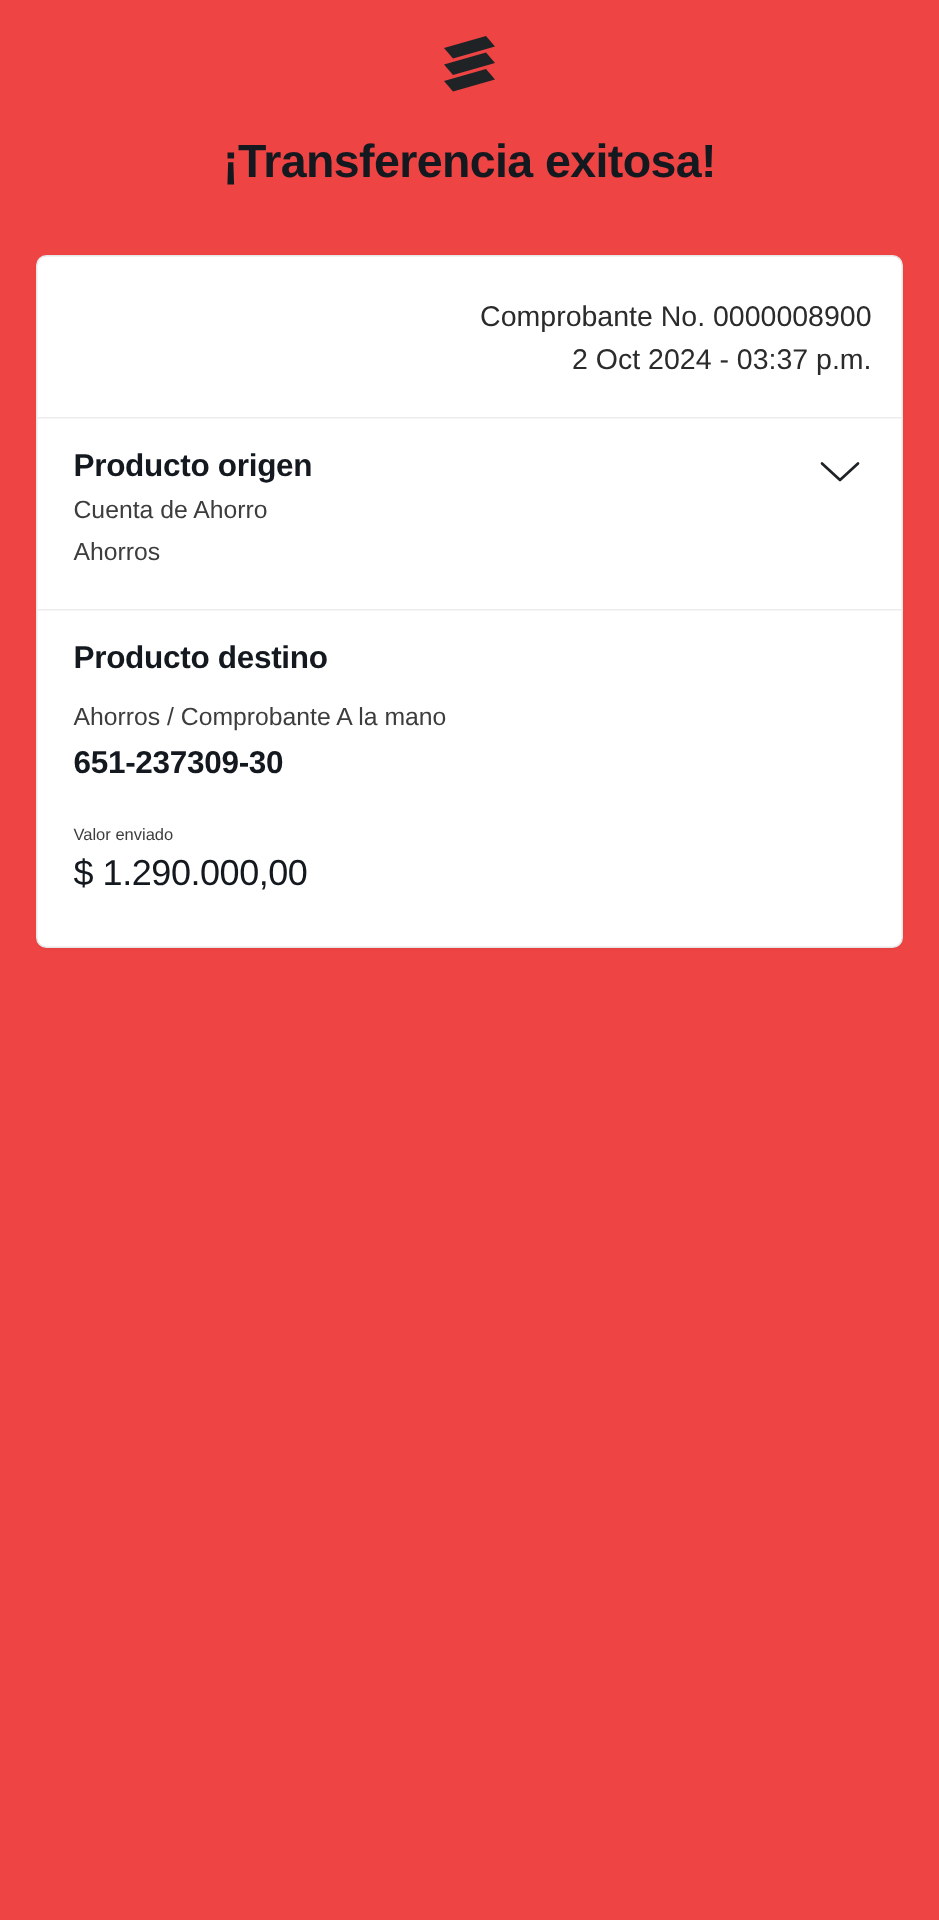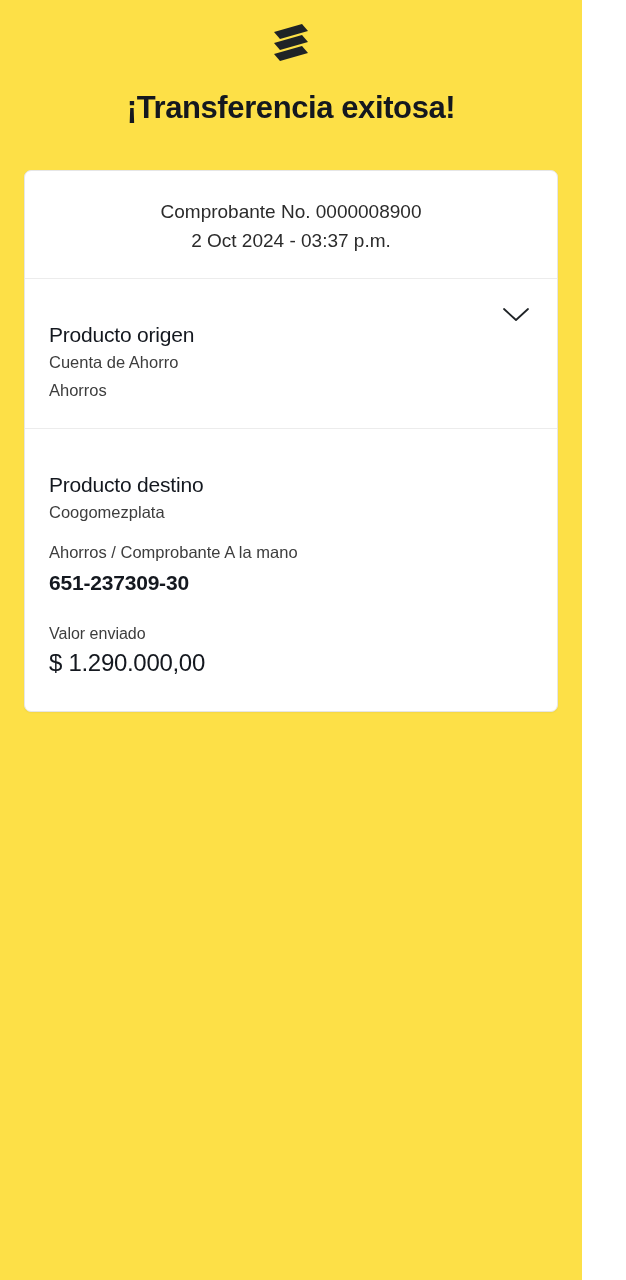--- a/index.html
+++ b/index.html
@@ -5,23 +5,23 @@
   * { box-sizing: border-box; margin: 0; padding: 0; }
   html, body {
     width: 626px;
     height: 1280px;
     background: #ffffff;
     font-family: "Liberation Sans", sans-serif;
     color: #1f1f1f;
     -webkit-font-smoothing: antialiased;
   }
   .screen {
-    width: 582px;
+    width: 626px;
     min-height: 1280px;
-    background: #fde047;
+    background: #ef4444;
     position: relative;
     overflow: hidden;
   }
   
   .logo-wrap {
     width: 100%;
     display: flex;
     justify-content: center;
     padding-top: 22px;
   }
@@ -52,40 +52,40 @@
   .receipt-head {
     text-align: center;
     padding: 26px 20px 22px 20px;
     border-bottom: 1px solid #ececec;
   }
   .receipt-line {
     font-size: 19px;
     color: #2b2b2b;
     line-height: 1.55;
     font-weight: normal;
+    text-align: right;
   }
   .section-origin {
     border-bottom: 1px solid #ececec;
     padding: 20px 24px 24px 24px;
     position: relative;
   }
   .section-dest {
     padding: 20px 24px 34px 24px;
   }
   .row-head {
     display: flex;
     align-items: flex-start;
     justify-content: space-between;
   }
   .sec-title {
     font-size: 21px;
-    font-weight: normal;
+    font-weight: bold;
     color: #14181f;
     letter-spacing: -0.2px;
-    margin-top: 24px;
   }
   .chev {
     width: 34px;
     height: 22px;
     flex: 0 0 auto;
     margin-top: 4px;
     cursor: pointer;
   }
   .small-text {
     font-size: 16.5px;
@@ -96,21 +96,21 @@
   .strong-value {
     font-size: 21px;
     font-weight: bold;
     color: #14181f;
     margin-top: 6px;
     letter-spacing: -0.2px;
   }
   .gap-top { margin-top: 14px; }
   .sec-title-dest { margin-bottom: 2px; }
   .label-amount {
-    font-size: 16px;
+    font-size: 11px;
     color: #3d3d3d;
     margin-top: 30px;
   }
   .amount {
     font-size: 24px;
     font-weight: normal;
     color: #14181f;
     margin-top: 6px;
     letter-spacing: -0.3px;
   }
@@ -145,21 +145,20 @@
         <svg class="chev" viewBox="0 0 34 22" aria-hidden="true">
           <path d="M5 6 L17 17 L29 6" fill="none" stroke="#1f2326" stroke-width="1.8" stroke-linecap="round" stroke-linejoin="round"></path>
         </svg>
       </div>
       <div class="small-text">Cuenta de Ahorro</div>
       <div class="small-text">Ahorros</div>
     </div>
 
     <div class="section-dest">
       <div class="sec-title sec-title-dest">Producto destino</div>
-      <div class="small-text">Coogomezplata</div>
       <div class="small-text gap-top">Ahorros / Comprobante A la mano</div>
       <div class="strong-value">651-237309-30</div>
 
       <div class="label-amount">Valor enviado</div>
       <div class="amount">$ 1.290.000,00</div>
     </div>
 
   </div>
 </div>
 

